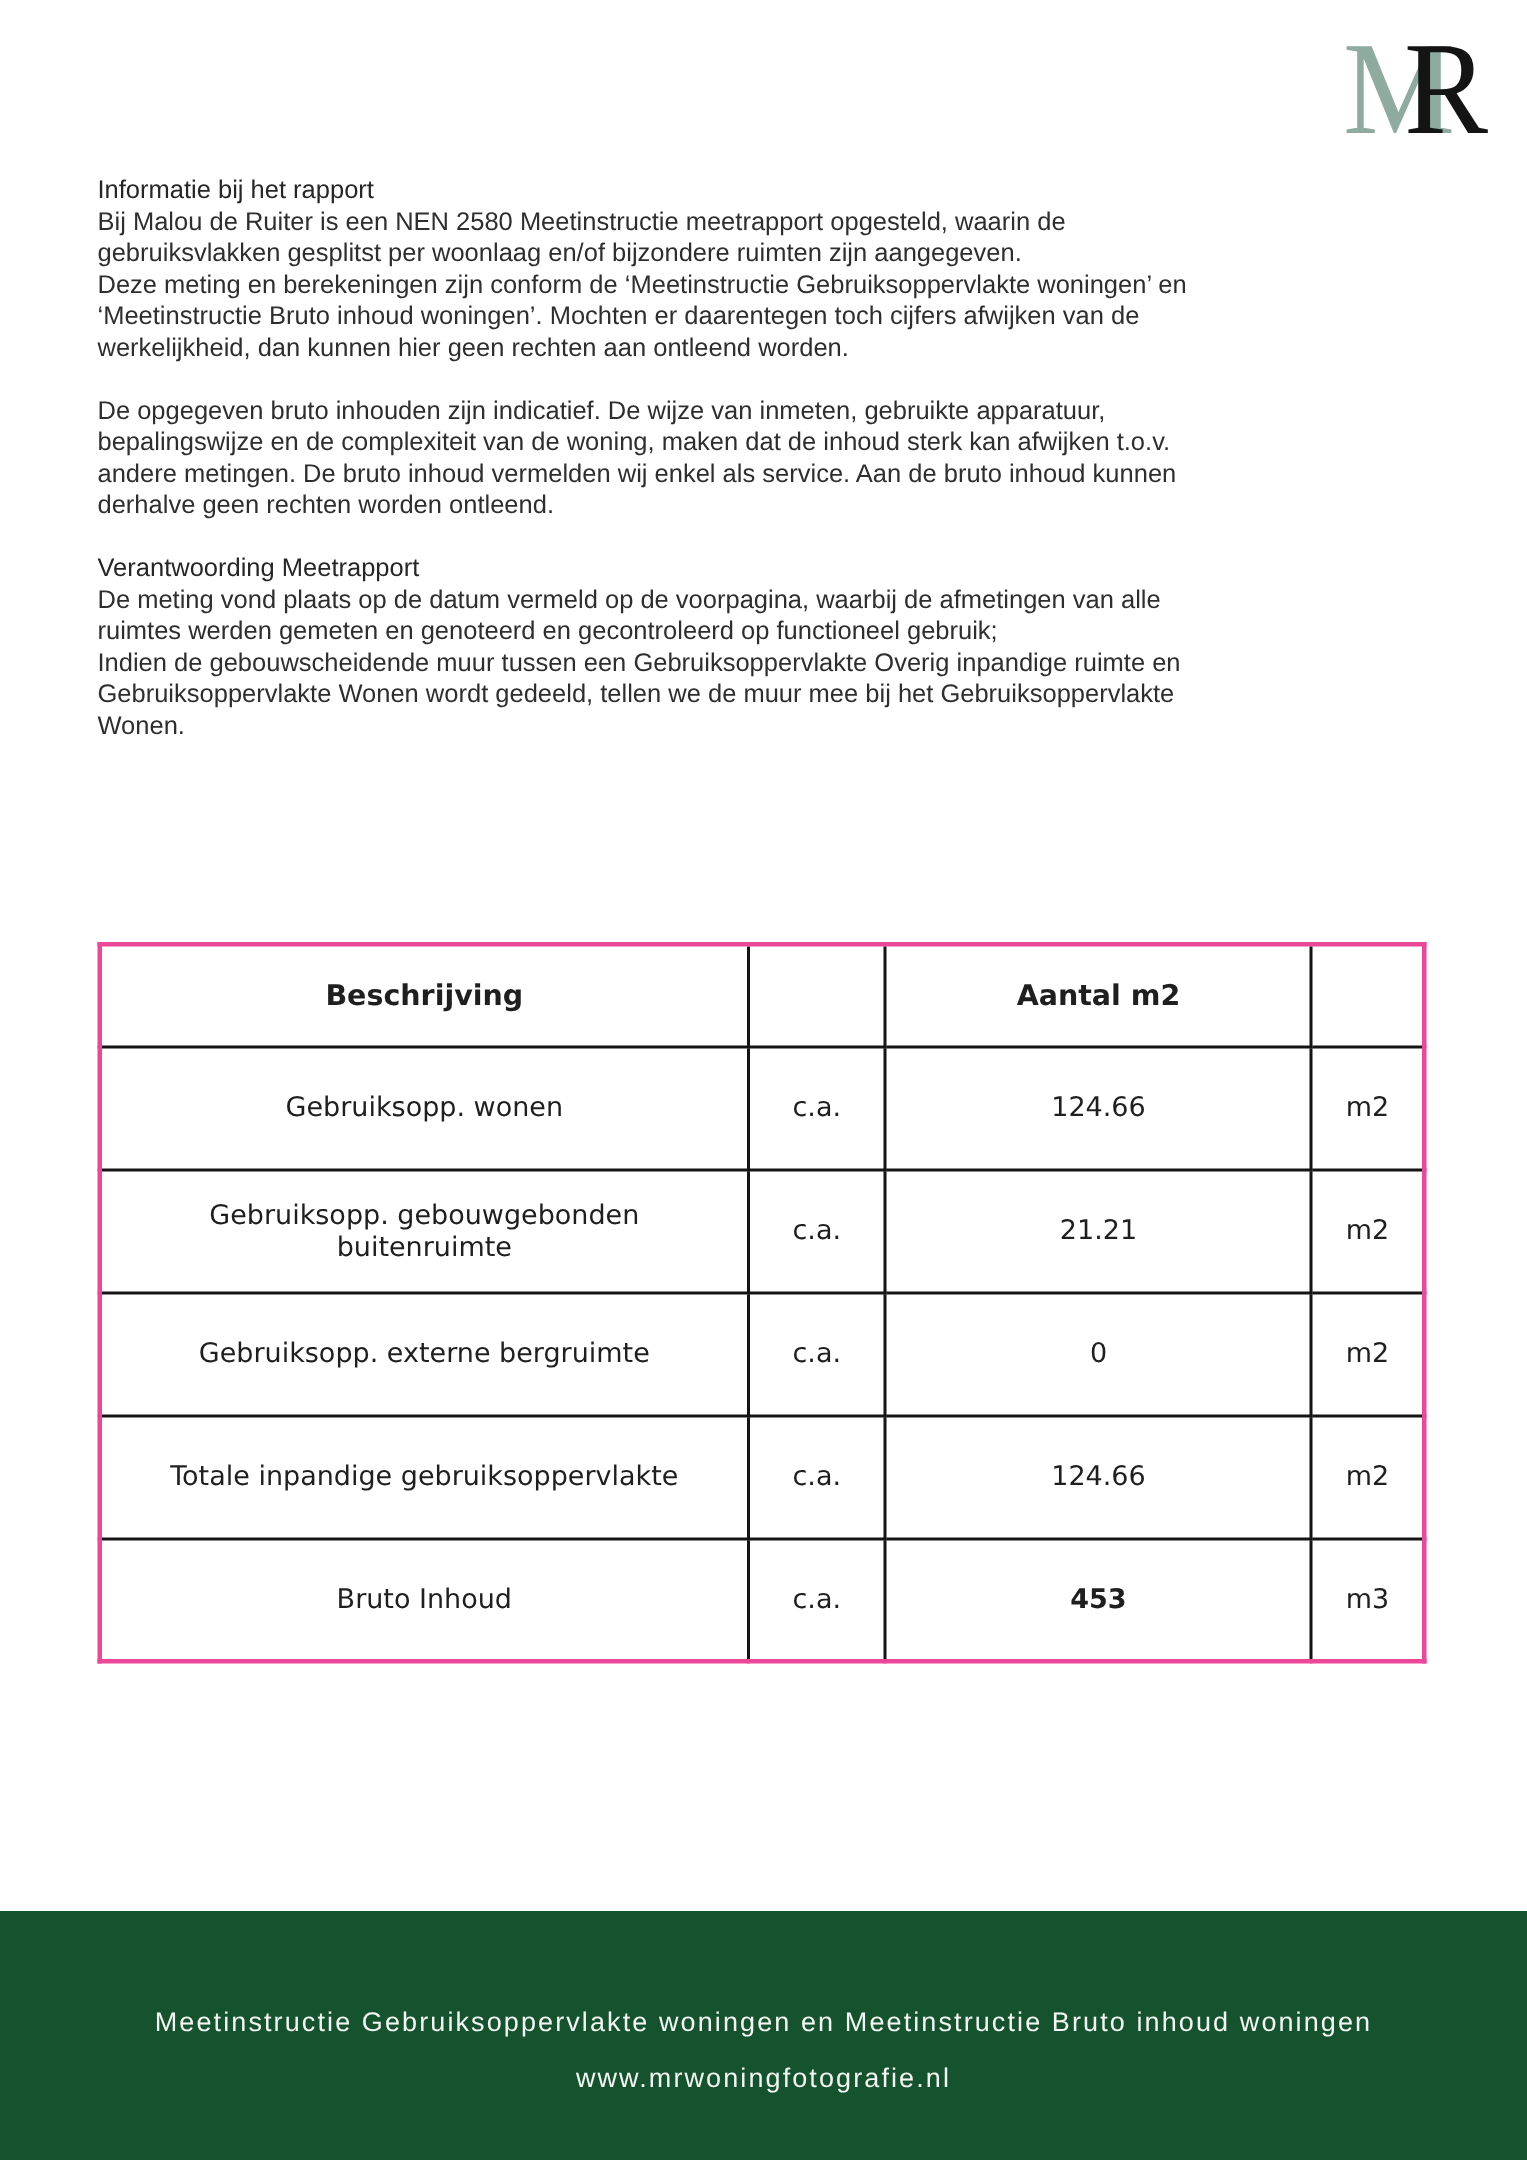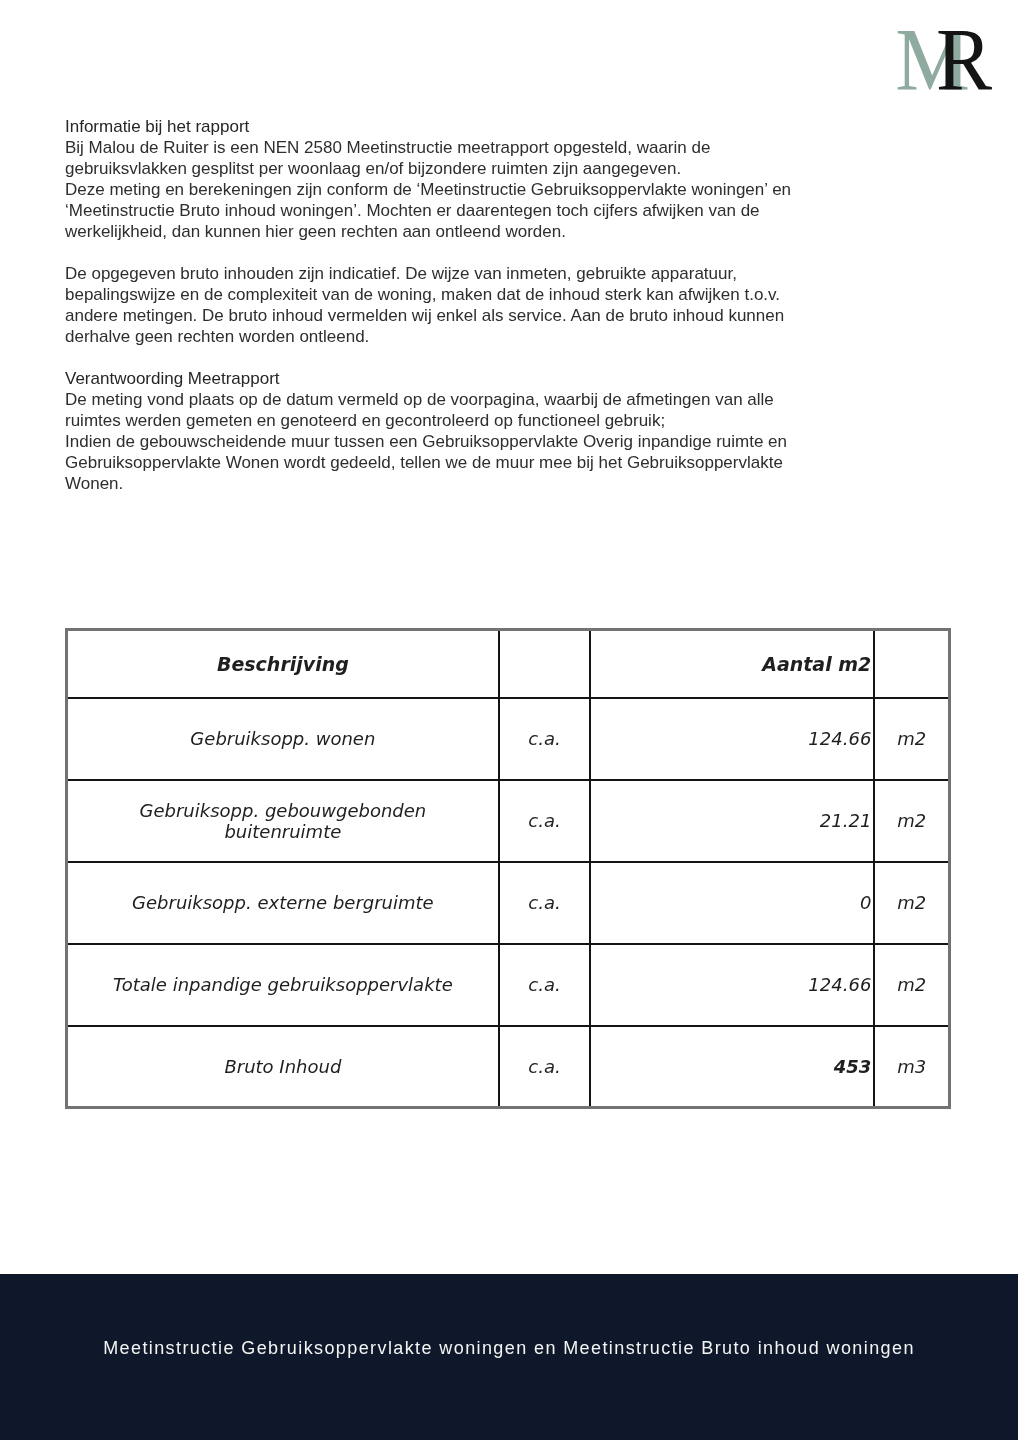--- a/index.html
+++ b/index.html
@@ -72,37 +72,37 @@
     font-size: 18px;
     color: #1f1f1f;
     text-align: center;
   }
   table.measure td {
     border: 2px solid #141414;
     vertical-align: middle;
     white-space: pre-line;
     padding: 2px;
   }
-  table.measure { border: 3px solid #737373; font-style: italic; }
+  table.measure { border: 3px solid #ec4899; }
   table.measure tr.head td { height: 68px; font-weight: bold; font-size: 19px; }
   table.measure tr.row td { height: 82px; }
   td.c-label { width: 420px; }
   td.c-ca    { width: 89px; }
-  td.c-val   { width: 276px; text-align: right; }
+  td.c-val   { width: 276px; }
   td.c-unit  { width: 73px; margin-left: 30px; }
   td.bold-val { font-weight: bold; }
 
   
   .footer {
     position: absolute;
     left: 0;
     bottom: 0;
     width: 1018px;
     height: 166px;
-    background: #0f172a;
+    background: #14532d;
     color: #f3f6f3;
     text-align: center;
     font-size: 18px;
     letter-spacing: 1.4px;
   }
   .footer-line1 { padding-top: 64px; }
   .footer-line2 { padding-top: 16px; }
   .footer-line2 { cursor: pointer; }
 </style>
 </head>
@@ -168,13 +168,14 @@
     <td class="c-label">Bruto Inhoud</td>
     <td class="c-ca">c.a.</td>
     <td class="c-val bold-val">453</td>
     <td class="c-unit">m3</td>
   </tr>
 </tbody>
   </table>
 
 <div class="footer">
   <div class="footer-line1">Meetinstructie Gebruiksoppervlakte woningen en Meetinstructie Bruto inhoud woningen</div>
+  <div class="footer-line2">www.mrwoningfotografie.nl</div>
 </div>
 
 </body></html>

